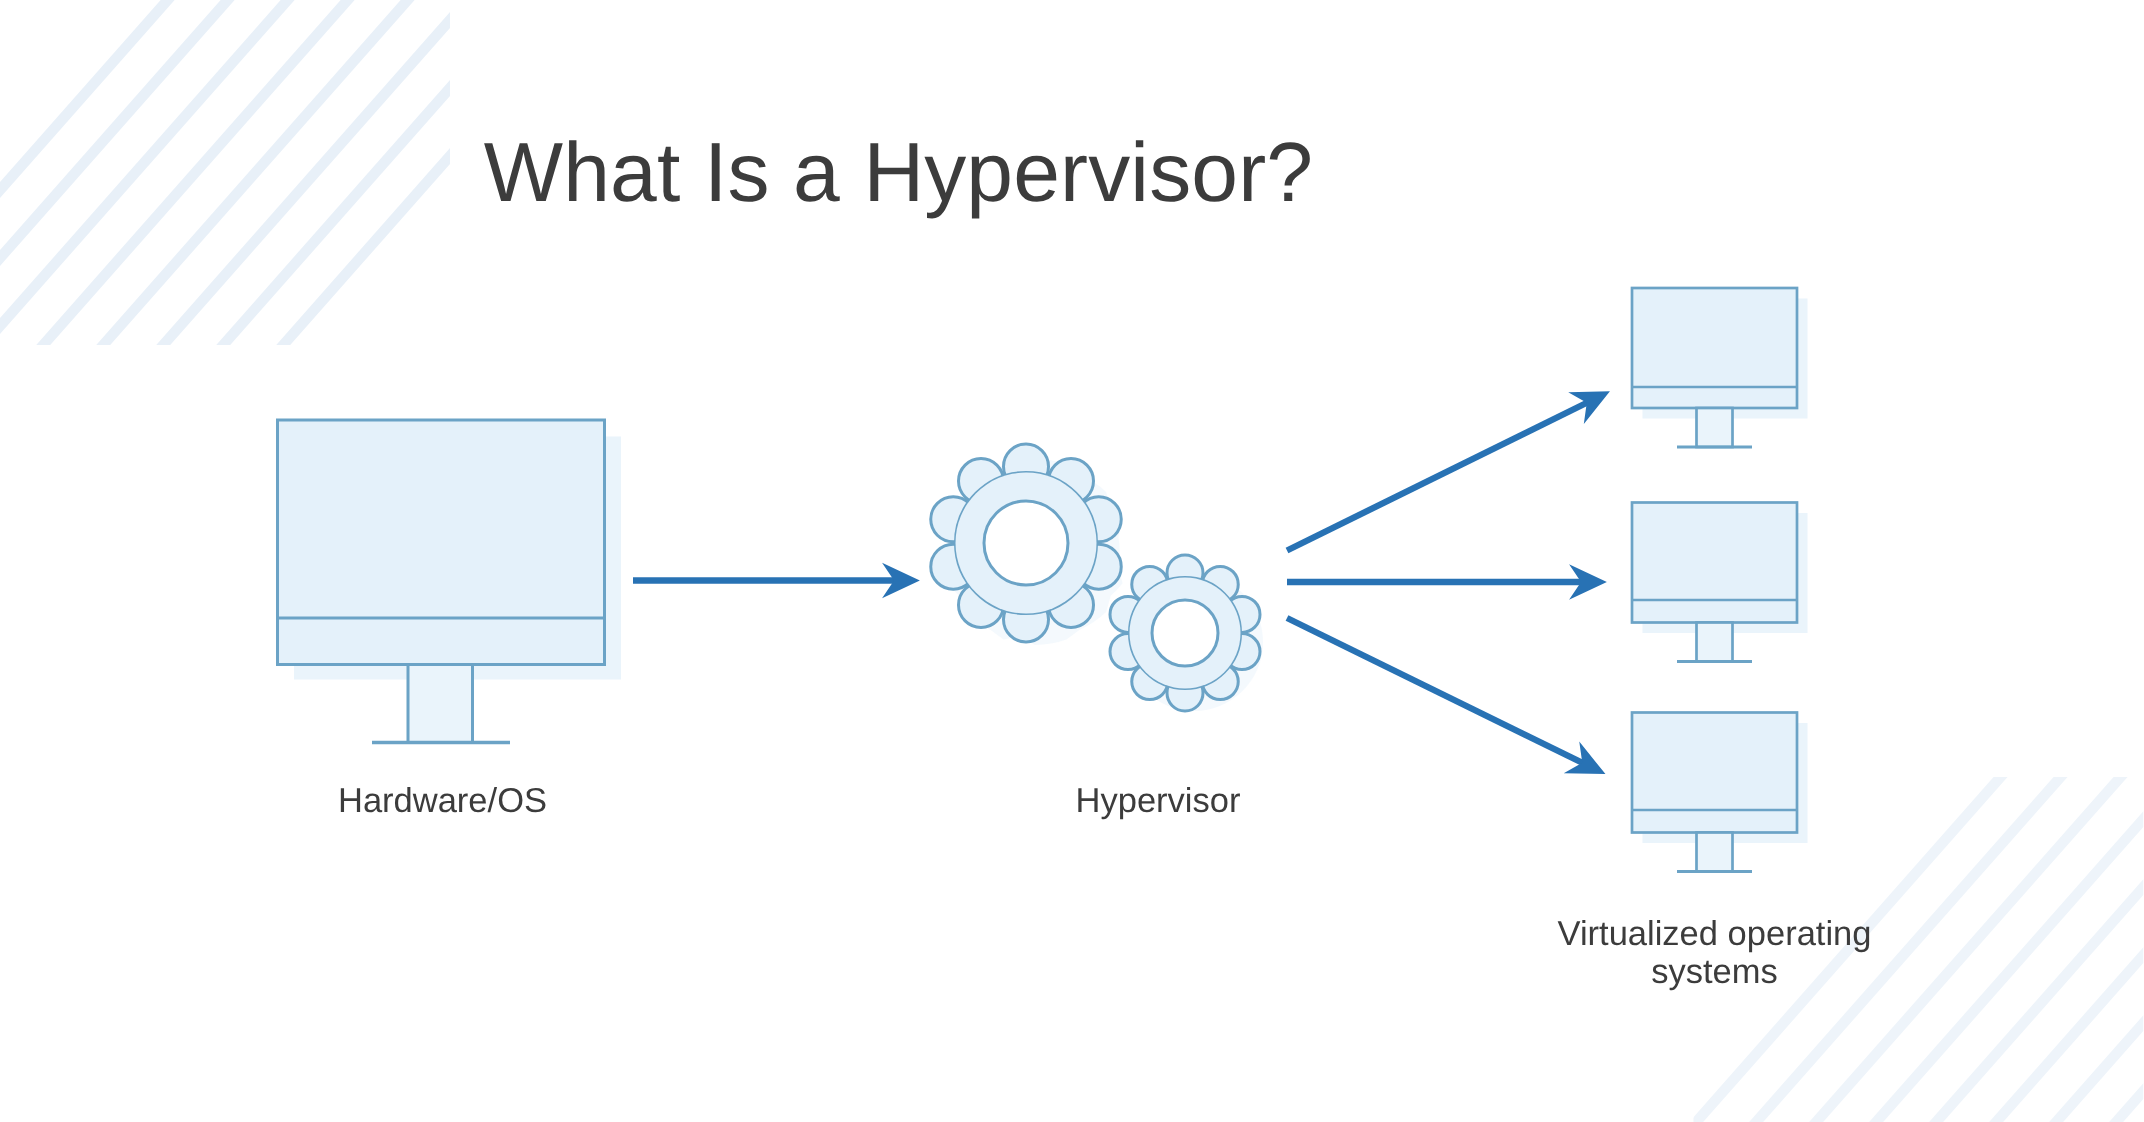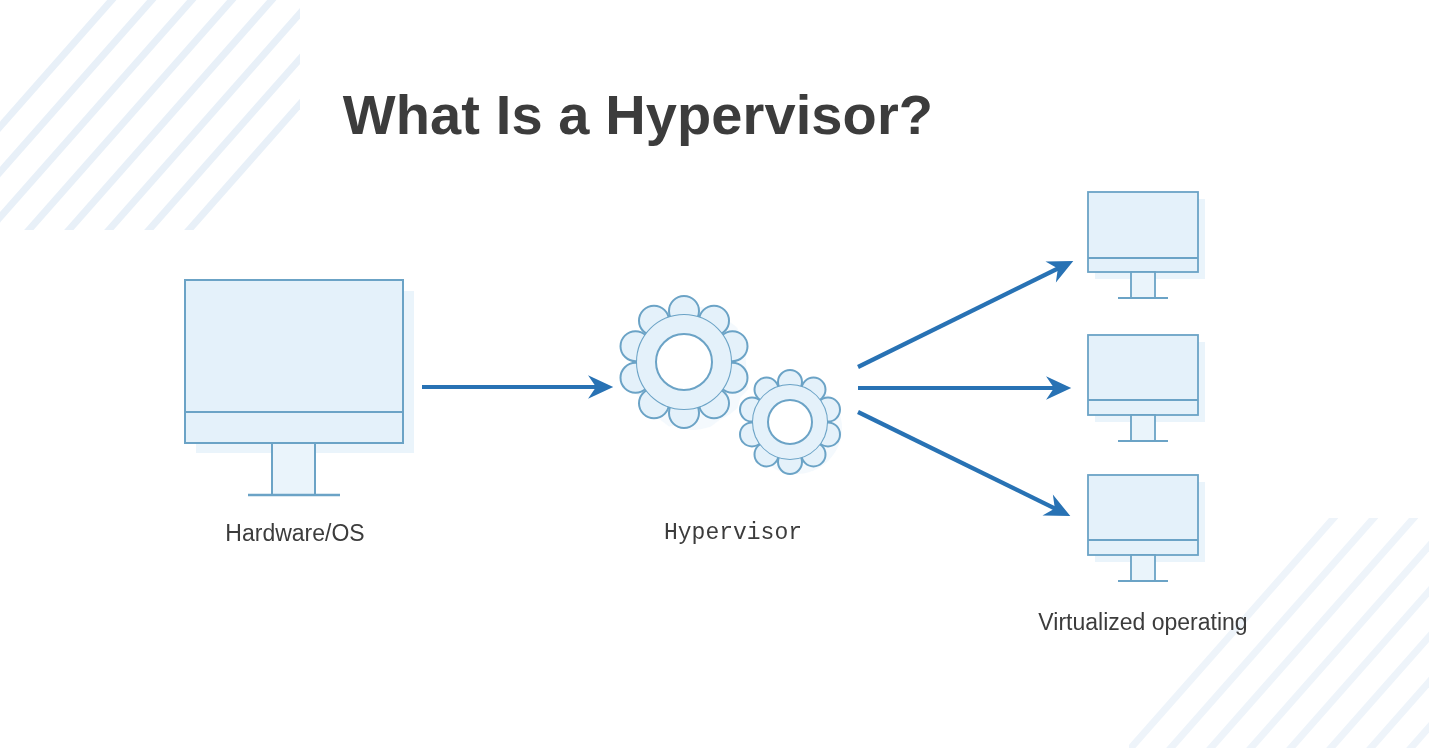--- a/index.html
+++ b/index.html
@@ -35,34 +35,33 @@
     width: 340px;
     height: 290px;
   }
   .slide-title {
     position: absolute;
     left: 0;
     top: 82px;
     width: 1198px;
     text-align: center;
     font-size: 56px;
-    font-weight: 700;
+    font-weight: 400;
     color: #3c3c3c;
     letter-spacing: 0.1px;
-    padding-left: 39px;
   }
   .caption {
     position: absolute;
     text-align: center;
     font-size: 23px;
     color: #3c3c3c;
     line-height: 25px;
   }
   .caption-hardware { left: 175px; top: 521px; width: 240px; }
-  .caption-hypervisor { left: 633px; top: 521px; width: 200px; font-family: Liberation Mono, monospace; }
+  .caption-hypervisor { left: 672px; top: 521px; width: 200px; }
   .caption-vos { left: 1023px; top: 610px; width: 240px; text-align: center; }
 
   svg.layer {
     position: absolute;
     left: 0;
     top: 0;
     width: 1429px;
     height: 748px;
   }
 </style>
@@ -223,15 +222,16 @@
   </svg>
 
   <div class="slide-title">What Is a Hypervisor?</div>
 
   <div class="caption caption-hardware">Hardware/OS</div>
 
   <div class="caption caption-hypervisor">Hypervisor</div>
 
   <div class="caption caption-vos">
     <div>Virtualized operating</div>
+    <div>systems</div>
   </div>
 
 </div>
 
 </body></html>

